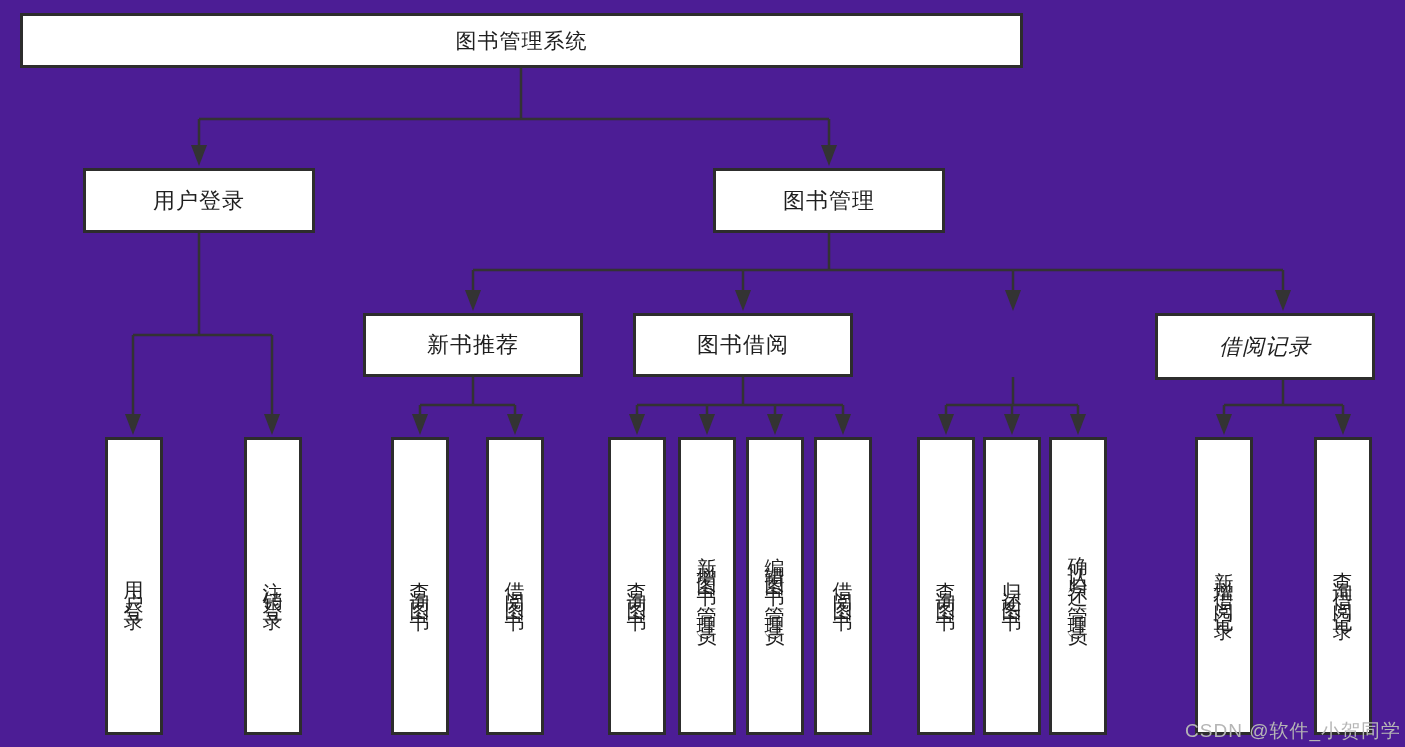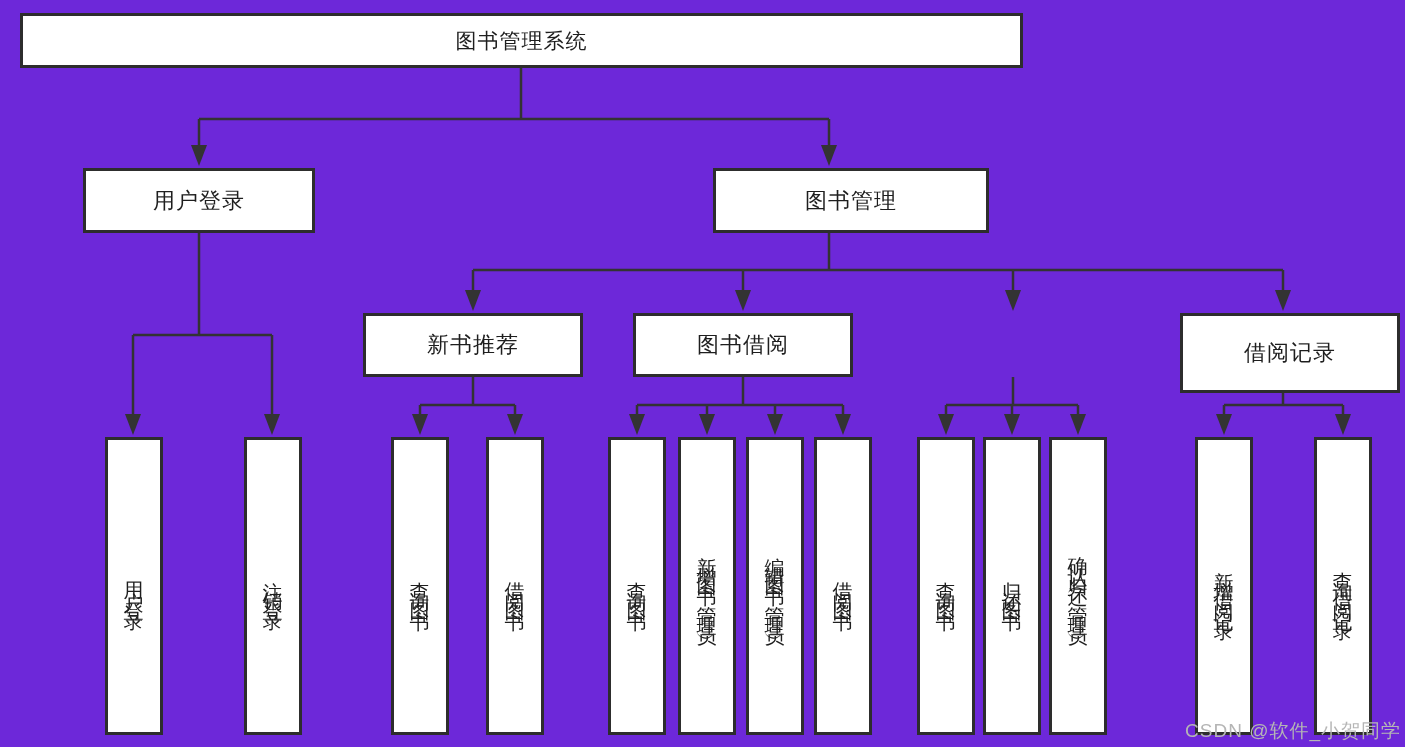--- a/index.html
+++ b/index.html
@@ -1,17 +1,17 @@
 <!DOCTYPE html>
 <html><head>
 <meta charset="utf-8">
 <style>
   html,body{margin:0;padding:0;background:#ffffff;}
   .canvas{
-    position:relative;width:1405px;height:747px;background:#6d28d9;
+    position:relative;width:1405px;height:747px;background:#4c1d95;
     font-family:"Liberation Sans","DejaVu Sans",sans-serif;overflow:hidden;
   }
   .connector-layer{position:absolute;left:0;top:0;width:1405px;height:747px;}
   .box{
     position:absolute;box-sizing:border-box;border:3px solid #2d2d2d;background:#ffffff;
     display:flex;align-items:center;justify-content:center;color:#1e1e1e;z-index:2;
   }
   .h-label{font-size:22px;letter-spacing:1px;white-space:nowrap;}
   .root-box .h-label{font-size:21px;}
   .leaf .v-label{
@@ -94,31 +94,31 @@
     </g>
   </svg>
 
   <div class="box root-box" style="left:20px;top:13px;width:1003px;height:55px;">
     <span class="h-label">图书管理系统</span>
   </div>
 
   <div class="box" style="left:83px;top:168px;width:232px;height:65px;">
     <span class="h-label">用户登录</span>
   </div>
-  <div class="box" style="left:713px;top:168px;width:276px;height:65px;">
+  <div class="box" style="left:713px;top:168px;width:232px;height:65px;">
     <span class="h-label">图书管理</span>
   </div>
 
   <div class="box" style="left:633px;top:313px;width:220px;height:64px;">
     <span class="h-label">图书借阅</span>
   </div>
   <div class="box" style="left:363px;top:313px;width:220px;height:64px;">
     <span class="h-label">新书推荐</span>
   </div>
-  <div class="box" style="left:1180px;top:313px;width:220px;height:80px;">
+  <div class="box" style="left:1155px;top:313px;width:220px;height:67px;font-style:italic;">
     <span class="h-label">借阅记录</span>
   </div>
 
   <div class="box leaf" style="left:105px;top:437px;width:58px;height:298px;">
     <span class="v-label">用户登录</span>
   </div>
   <div class="box leaf" style="left:244px;top:437px;width:58px;height:298px;">
     <span class="v-label">注销登录</span>
   </div>
 

